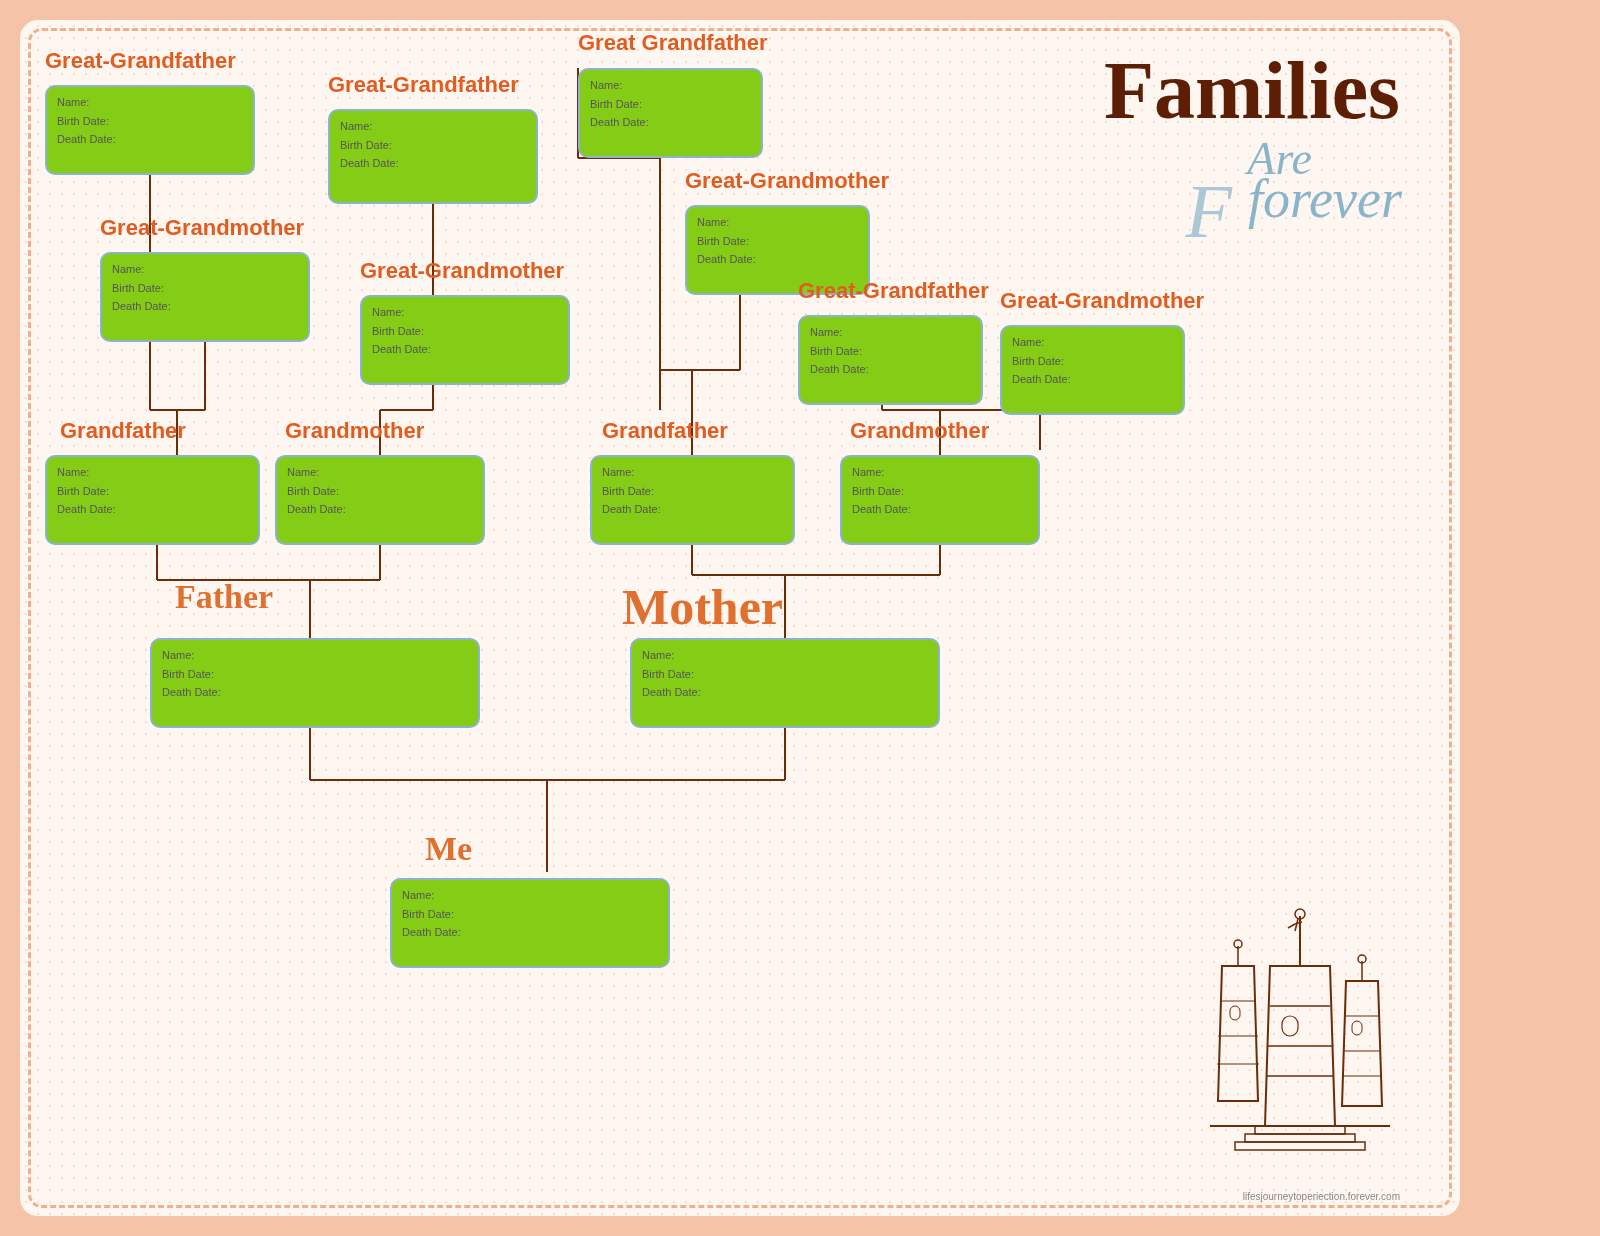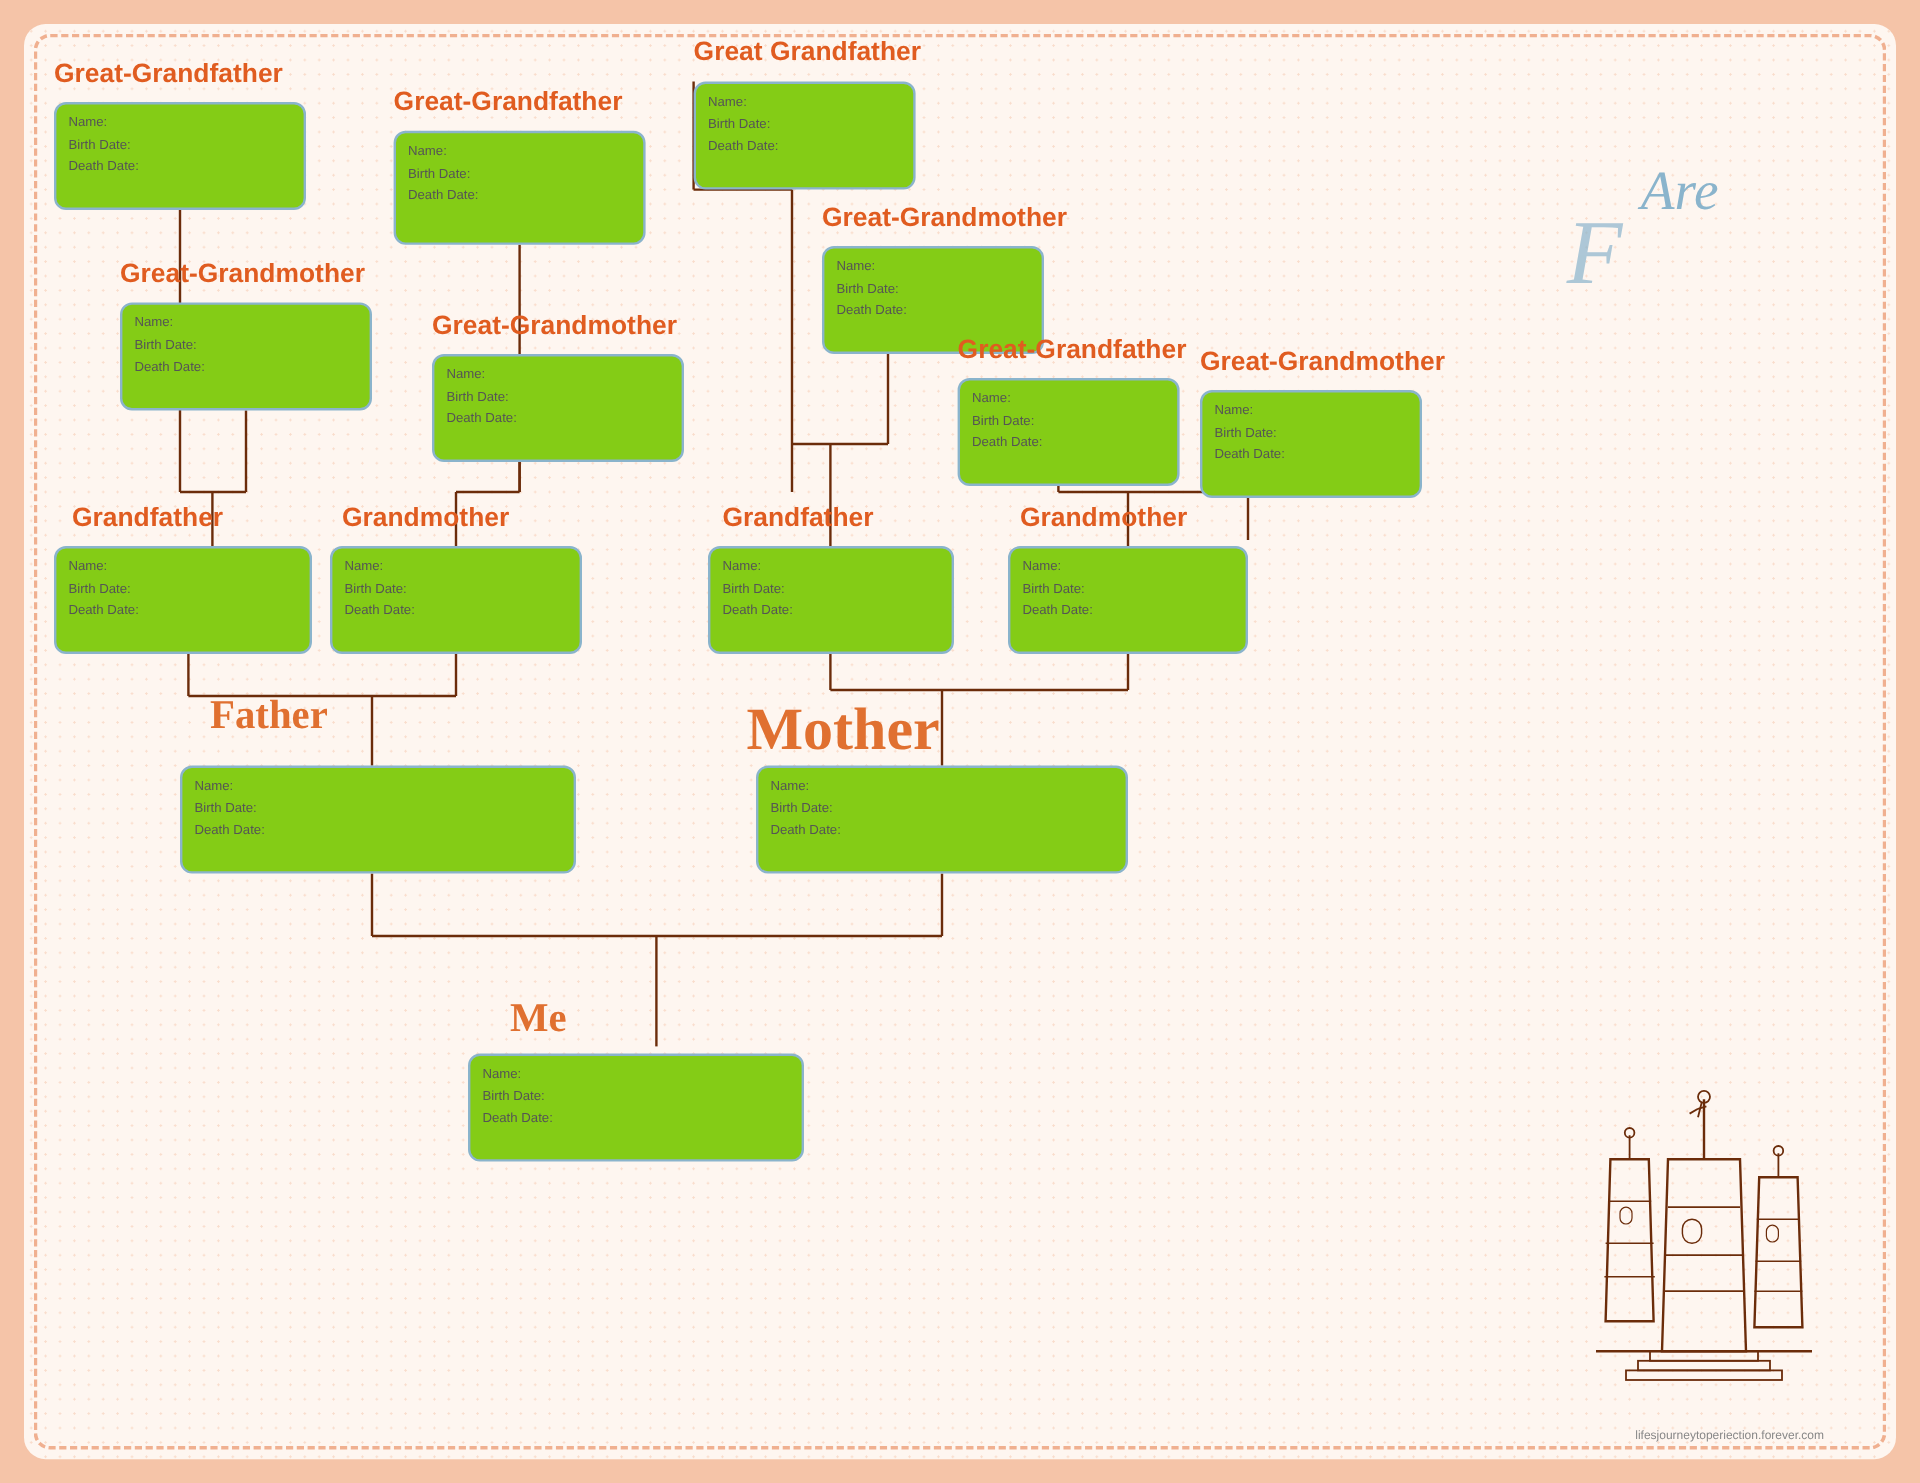--- a/index.html
+++ b/index.html
@@ -7,21 +7,21 @@
     body {
       width: 1600px;
       height: 1236px;
       background: #f5c4a8;
       font-family: Arial, sans-serif;
       overflow: hidden;
       position: relative;
     }
 
     .page {
-      width: 1560px;
+      width: 1440px;
       height: 1196px;
       margin: 20px;
       background: #fef6f0;
       border-radius: 18px;
       position: relative;
       overflow: hidden;
     }
 
     
     .page::before {
@@ -281,21 +281,23 @@
     <div class="field">Death Date:</div>
   </div>
 
   <div style="position:absolute; left:405px; top:810px; font-size:34px; font-weight:bold; color:#e07030; font-family:'Comic Sans MS',cursive;">Me</div>
   <div class="person-box" style="left:370px; top:858px; width:280px; height:90px;">
     <div class="field">Name:</div>
     <div class="field">Birth Date:</div>
     <div class="field">Death Date:</div>
   </div>
 
+  <div class="title-families">Families</div>
   <div class="title-are">Are</div>
+  <div class="title-forever">forever</div>
 
   <div style="position:absolute; top:148px; right:228px; font-size:76px; color:#8ab4cc; font-family:Georgia,serif; font-style:italic; opacity:0.7;">F</div>
 
   <svg style="position:absolute; bottom:30px; right:30px; width:260px; height:280px;" viewBox="0 0 260 280">
 
     <line x1="130" y1="10" x2="130" y2="60" stroke="#6b2c0a" stroke-width="2"></line>
 
     <circle cx="130" cy="8" r="5" fill="none" stroke="#6b2c0a" stroke-width="1.5"></circle>
     <line x1="128" y1="13" x2="125" y2="25" stroke="#6b2c0a" stroke-width="1.5"></line>
     <line x1="125" y1="18" x2="118" y2="22" stroke="#6b2c0a" stroke-width="1.5"></line>

